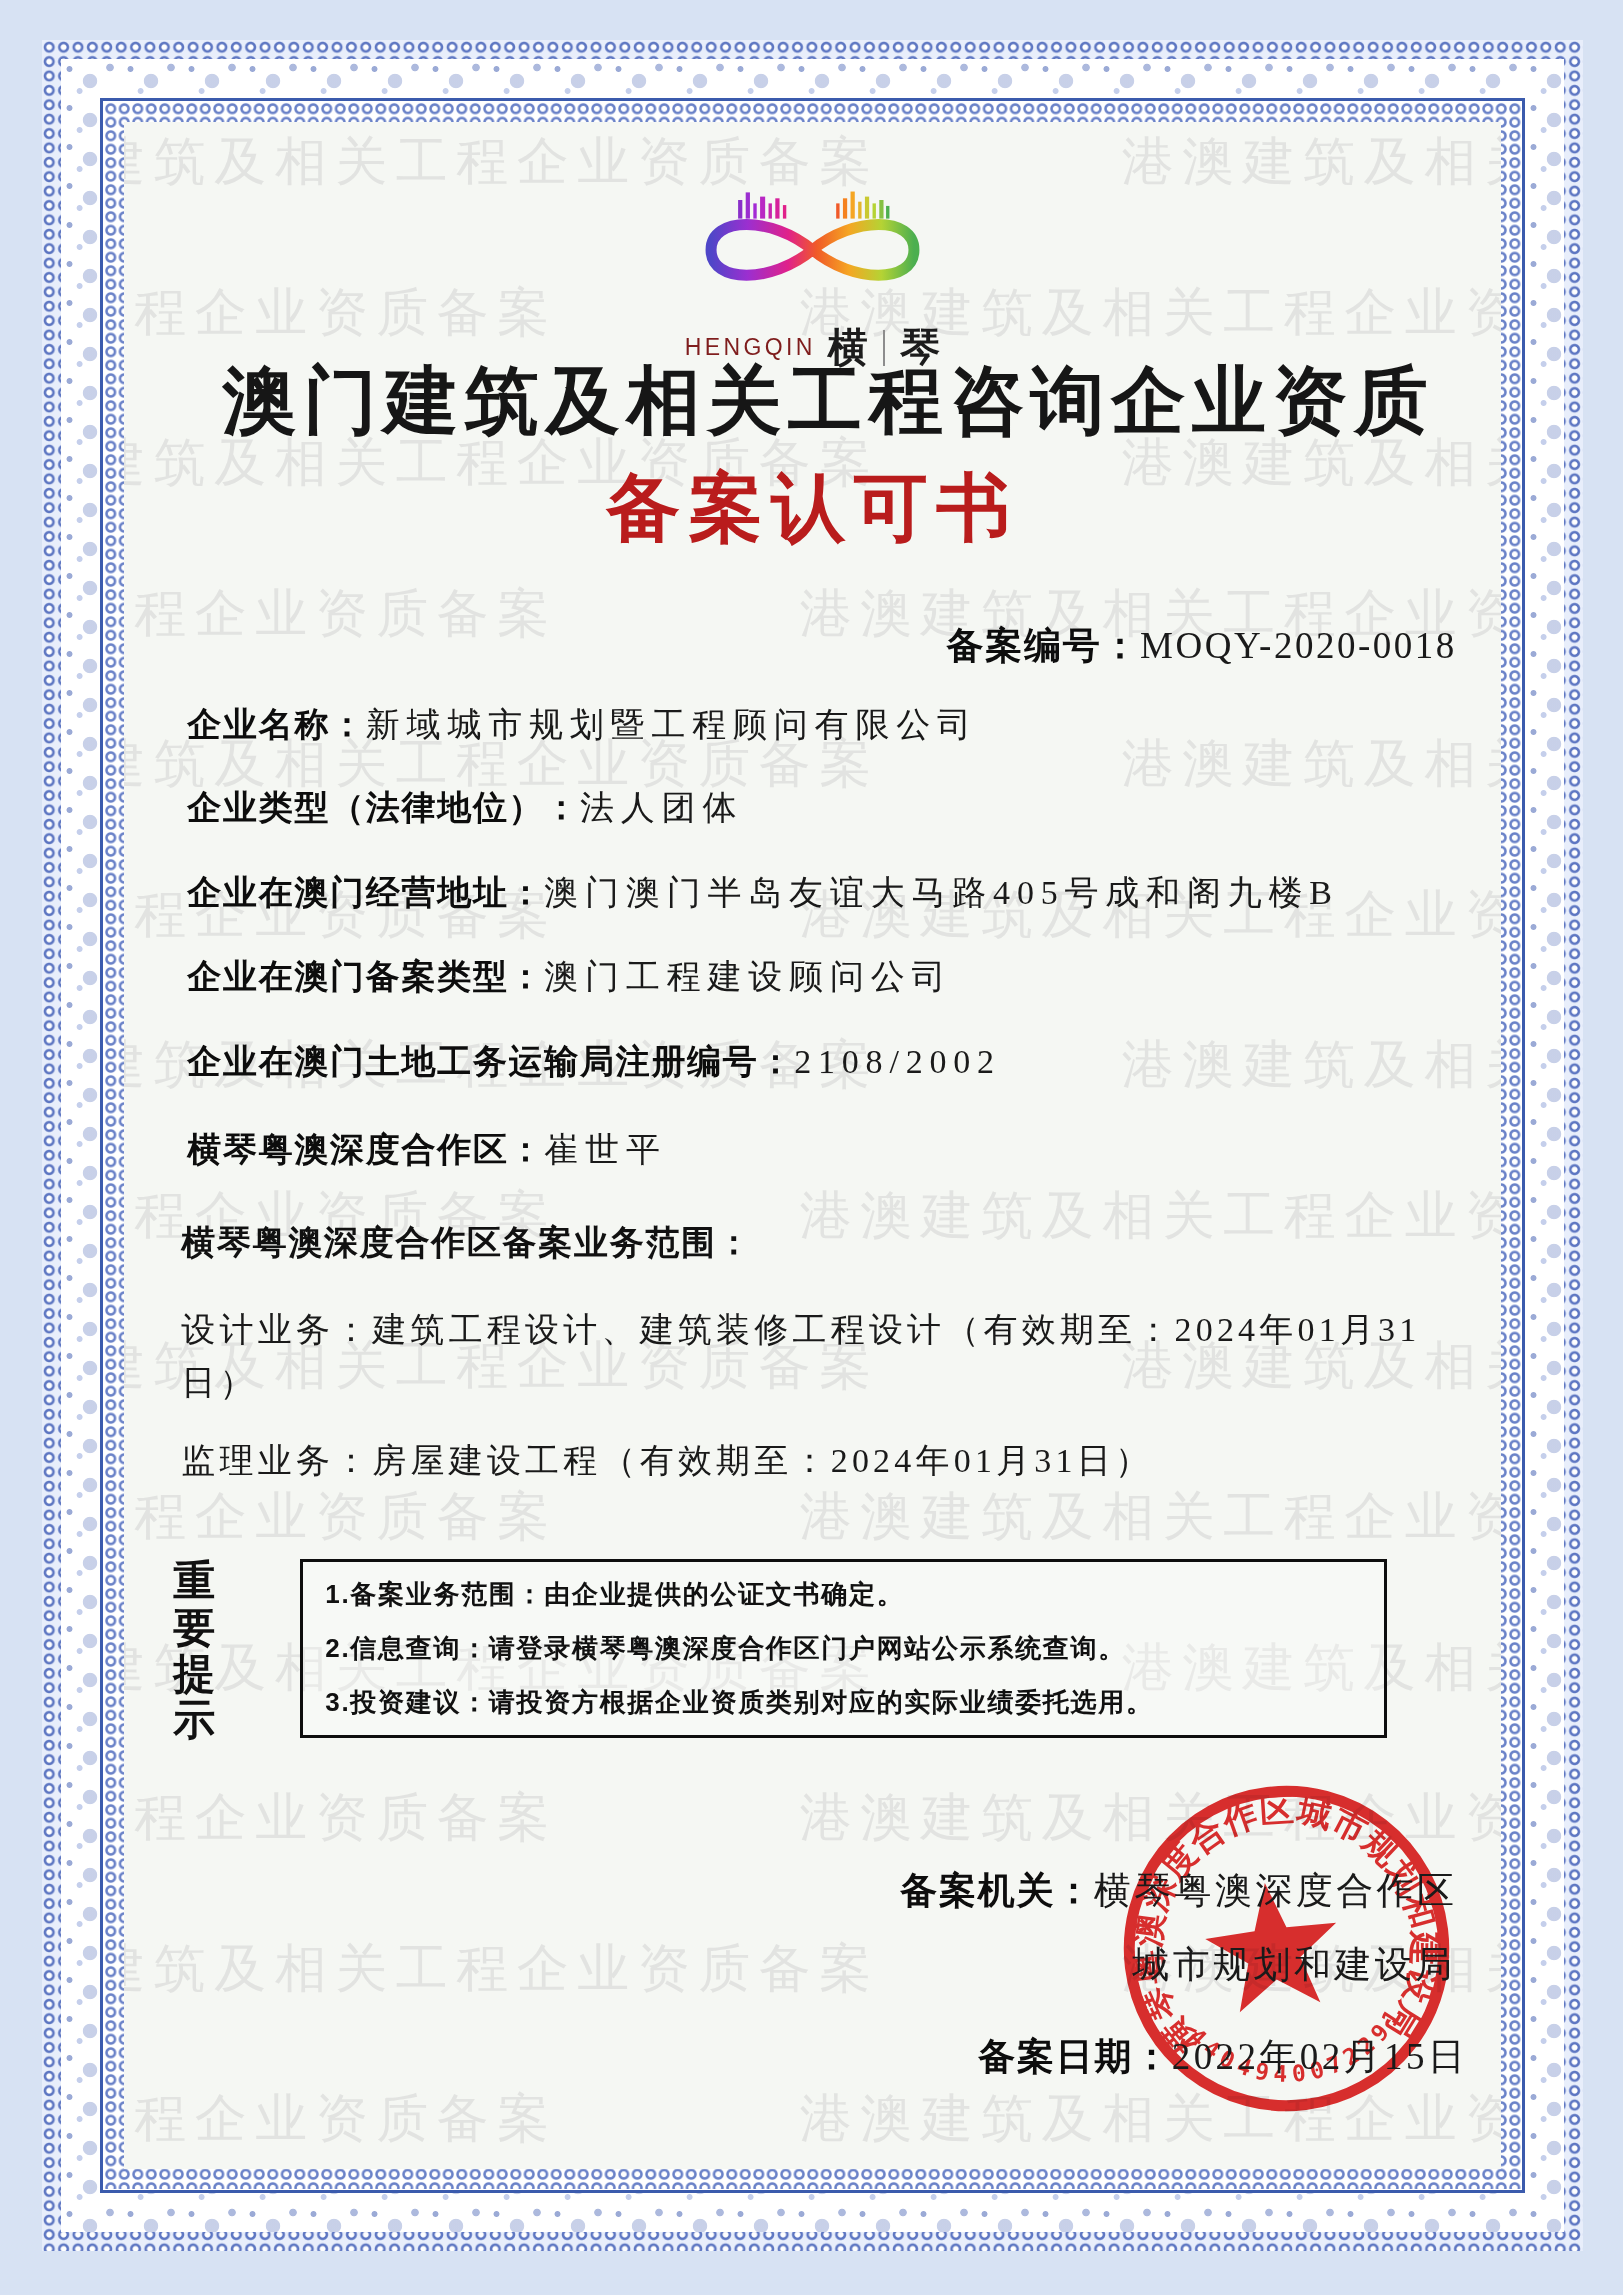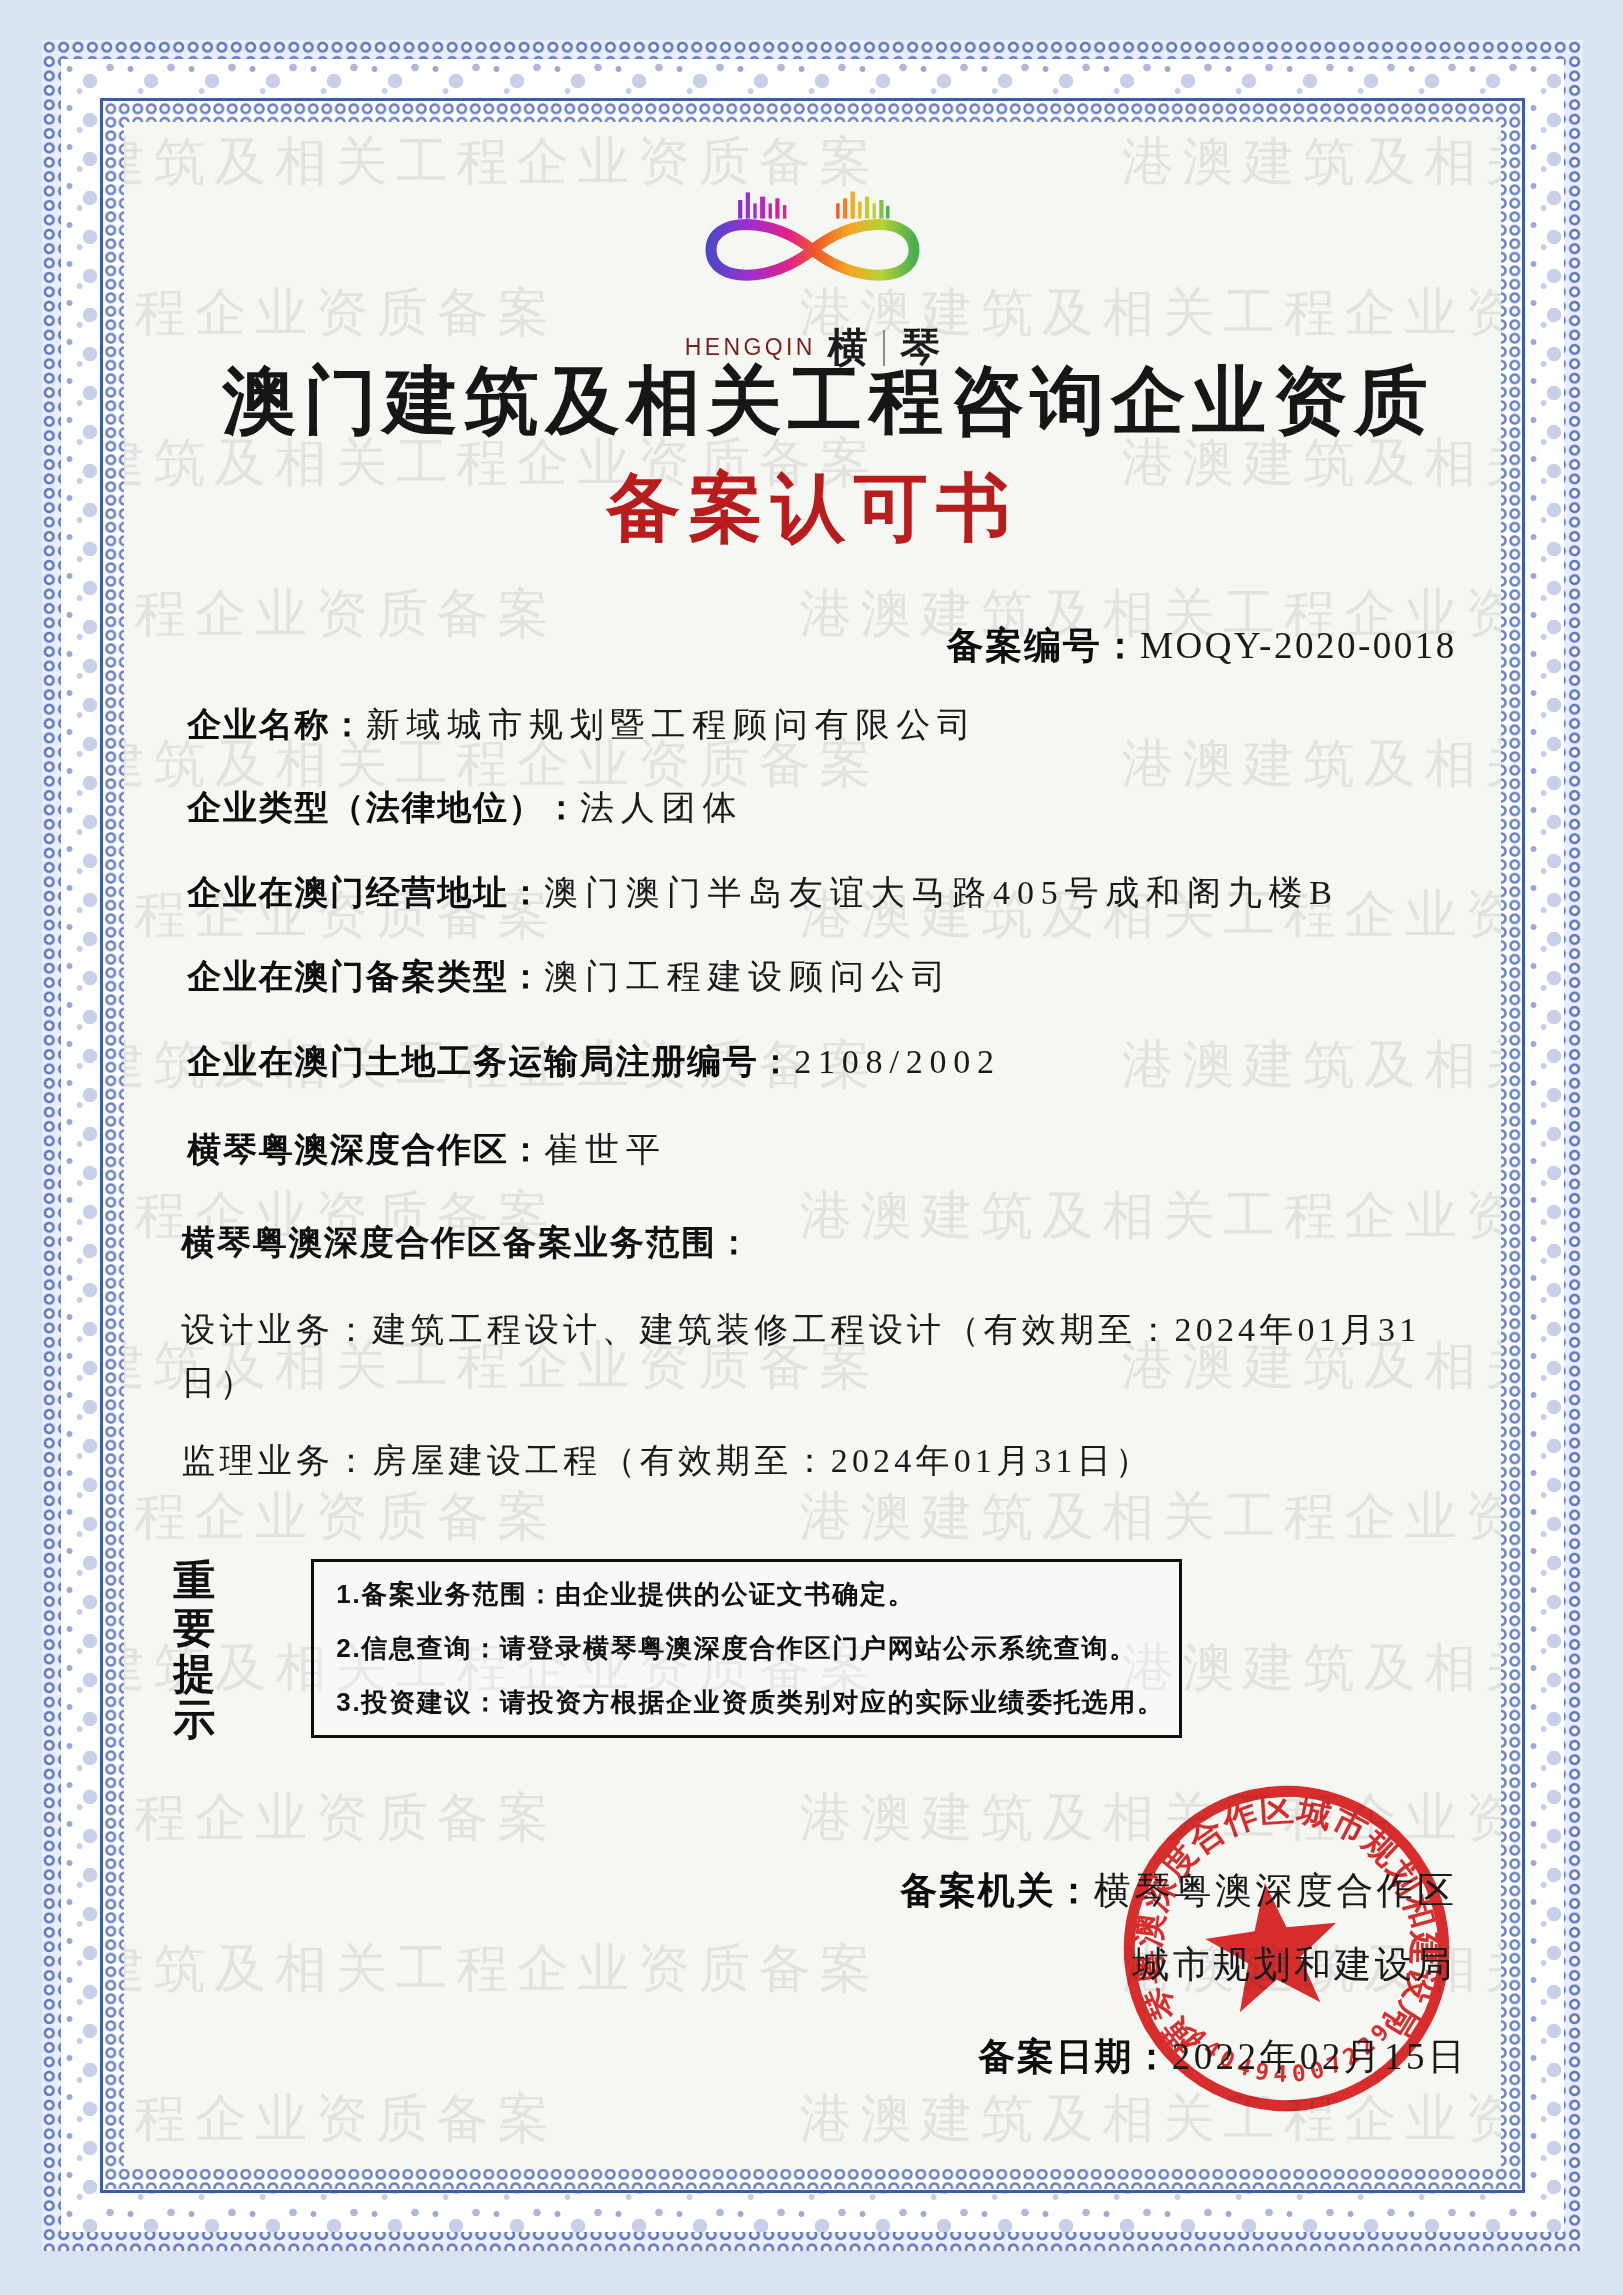--- a/index.html
+++ b/index.html
@@ -73,21 +73,21 @@
   .field-row .lbl{font-size:34px;}
   .field-row .val{font-size:34px;letter-spacing:6.8px;}
   .scope-heading{position:absolute;left:57px;top:1098px;z-index:2;font-size:34px;font-weight:700;letter-spacing:1.7px;}
   .scope-item{position:absolute;left:57px;z-index:2;width:1269px;
     font-family:"Liberation Serif",serif;font-size:34px;letter-spacing:4.2px;line-height:1.55;color:#1a1a1a;}
   
   .notice-side{position:absolute;left:49px;top:1438px;height:181px;z-index:2;
     display:flex;flex-direction:column;justify-content:space-between;}
   .notice-side span{font-size:42px;font-weight:700;line-height:1;}
   .notice-box{
-    position:absolute;left:187px;top:1437px;width:871px;height:179px;z-index:2;
+    position:absolute;left:176px;top:1437px;width:1087px;height:179px;z-index:2;
     box-sizing:border-box;border:3.4px solid #0e0e0e;background:rgba(255,255,255,.25);
     display:flex;flex-direction:column;justify-content:space-between;
     padding:15px 22px;
   }
   .notice-item{font-size:26px;font-weight:700;letter-spacing:1.7px;white-space:nowrap;}
   
   .authority-row{position:absolute;left:776px;top:1744px;z-index:4;font-size:37px;white-space:nowrap;}
   .authority-line2{position:absolute;left:1008px;top:1818px;z-index:4;font-size:37px;white-space:nowrap;}
   .date-row{position:absolute;left:854px;top:1910px;z-index:4;font-size:37px;white-space:nowrap;}
   .authority-row .val,.authority-line2 .val,.date-row .val{letter-spacing:3.4px;}

